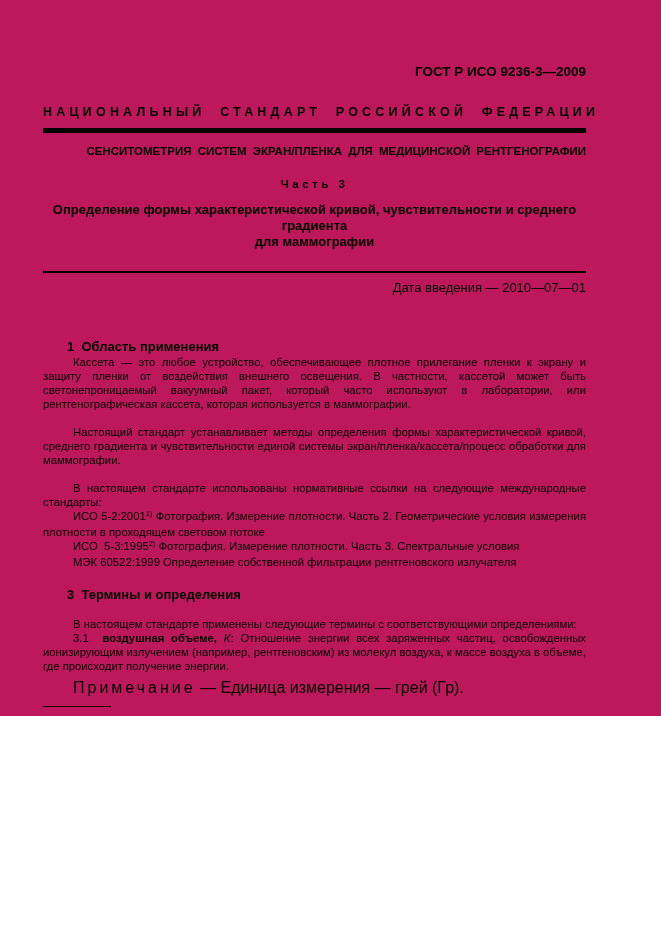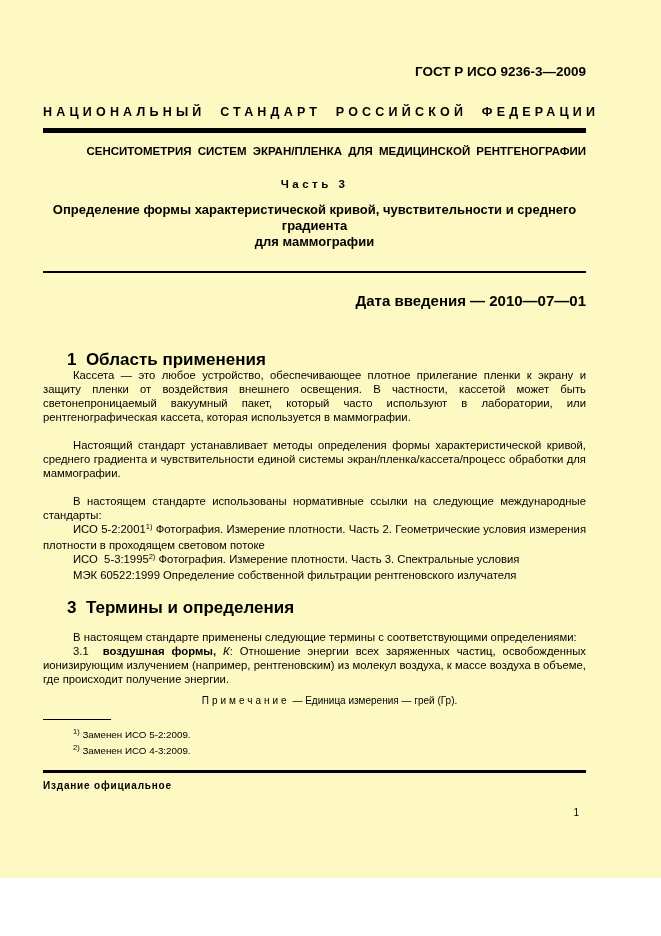--- a/index.html
+++ b/index.html
@@ -1,20 +1,20 @@
 <!DOCTYPE html>
 <html><head>
 <meta charset="utf-8">
 <style>
   html, body { margin: 0; padding: 0; background: #ffffff; }
   .page {
     position: relative;
     width: 661px;
-    height: 878px;
-    background: #fef9c3;
+    height: 716px;
+    background: #be185d;
     font-family: "Liberation Sans", sans-serif;
     color: #000000;
     overflow: hidden;
   }
   .content {
     position: absolute;
     left: 43px;
     top: 64px;
     width: 543px;
   }
@@ -66,29 +66,29 @@
     text-align: center;
     font-size: 9.8px;
     line-height: 15px;
   }
   .rule-thin {
     margin-top: 21px;
     height: 2.5px;
     background: #000;
   }
   .date {
-    margin-top: 21px;
+    margin-top: 8px;
     text-align: right;
-    font-weight: bold;
-    font-size: 15px;
+    font-weight: normal;
+    font-size: 13px;
     line-height: 14px;
   }
   h2.sec {
     margin: 18px 0 0 24px;
-    font-size: 17px;
+    font-size: 13px;
     font-weight: bold;
     line-height: 16px;
   }
   h2.sec.first { margin-top: 44px; }
   p.body {
     margin: 0;
     font-size: 11.3px;
     line-height: 14px;
     text-align: justify;
     text-indent: 30px;
@@ -97,24 +97,23 @@
   sup.fnref {
     font-size: 7.5px;
     vertical-align: baseline;
     position: relative;
     top: -4px;
   }
   .term-name { font-weight: bold; }
   .term-symbol { font-style: italic; }
   p.note {
     margin: 8px 0 0 0;
-    font-size: 10px;
+    font-size: 16px;
     line-height: 13px;
     text-indent: 30px;
-    text-align: center;
   }
   .spread { letter-spacing: 3px; }
   .fn-sep {
     margin-top: 12px;
     width: 68px;
     height: 1px;
     background: #000;
   }
   p.fn {
     margin: 0;
@@ -172,21 +171,21 @@
     <p class="body">Кассета — это любое устройство, обеспечивающее плотное прилегание пленки к экрану и защиту пленки от воздействия внешнего освещения. В частности, кассетой может быть светонепроницаемый вакуумный пакет, который часто используют в лаборатории, или рентгенографическая кассета, которая используется в маммографии.</p>
     <p class="body after-sec">Настоящий стандарт устанавливает методы определения формы характеристической кривой, среднего градиента и чувствительности единой системы экран/пленка/кассета/процесс обработки для маммографии.</p>
 
     <p class="body after-sec">В настоящем стандарте использованы нормативные ссылки на следующие международные стандарты:</p>
     <p class="body"><span>ИСО 5-2:2001</span><sup class="fnref">1)</sup><span> Фотография. Измерение плотности. Часть 2. Геометрические условия измерения плотности в проходящем световом потоке</span></p>
     <p class="body"><span>ИСО&nbsp; 5-3:1995</span><sup class="fnref">2)</sup><span> Фотография. Измерение плотности. Часть 3. Спектральные условия</span></p>
     <p class="body"><span>МЭК 60522:1999 Определение собственной фильтрации рентгеновского излучателя</span></p>
 
     <h2 class="sec">3&nbsp; Термины и определения</h2>
     <p class="body after-sec">В настоящем стандарте применены следующие термины с соответствующими определениями:</p>
-    <p class="body"><span>3.1&nbsp; </span><span class="term-name">воздушная формы, </span><span class="term-symbol">К</span><span>: Отношение энергии всех заряженных частиц, освобожденных ионизирующим излучением (например, рентгеновским) из молекул воздуха, к массе воздуха в объеме, где происходит получение энергии.</span></p>
+    <p class="body"><span>3.1&nbsp; </span><span class="term-name">воздушная объеме, </span><span class="term-symbol">К</span><span>: Отношение энергии всех заряженных частиц, освобожденных ионизирующим излучением (например, рентгеновским) из молекул воздуха, к массе воздуха в объеме, где происходит получение энергии.</span></p>
 
     <p class="note"><span class="spread">Примечание</span><span> — Единица измерения — грей (Гр).</span></p>
 
     <div class="fn-sep"></div>
     <p class="fn first"><sup class="fnref">1)</sup><span> Заменен ИСО 5-2:2009.</span></p>
     <p class="fn"><sup class="fnref">2)</sup><span> Заменен ИСО 4-3:2009.</span></p>
 
     <div class="rule-bottom"></div>
     <div class="official">Издание официальное</div>
     <div class="pageno">1</div>

